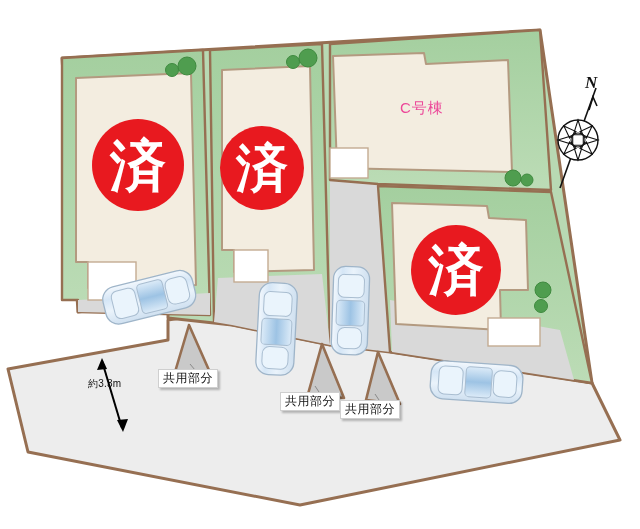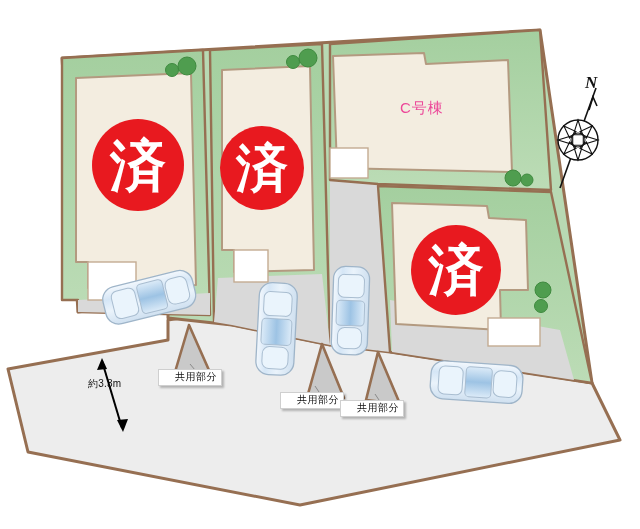--- a/index.html
+++ b/index.html
@@ -8,23 +8,23 @@
     font-family:"Liberation Sans","DejaVu Sans",sans-serif;
   }
   #stage{position:absolute;inset:0;width:640px;height:529px;}
   svg{display:block;}
 
   .lbl-kyoyo{
     position:absolute;
     background:#ffffff;
     border:1px solid #cfcfcf;
     box-shadow:1.5px 1.5px 2px rgba(0,0,0,.25);
-    font-size:10px;
+    font-size:12px;
     color:#111111;
-    padding:2px 4px 3px 16px;
+    padding:2px 4px 3px 4px;
     letter-spacing:.5px;
     white-space:nowrap;
     line-height:1;
   }
   .lbl-dim{
     position:absolute;
     font-size:10px;
     color:#111111;
     white-space:nowrap;
     letter-spacing:.2px;

